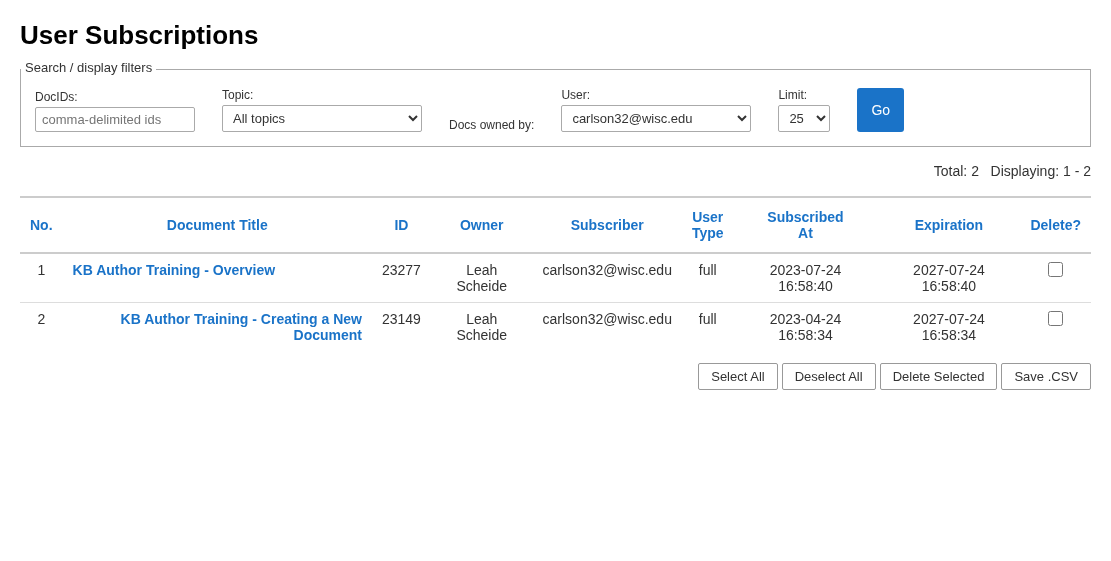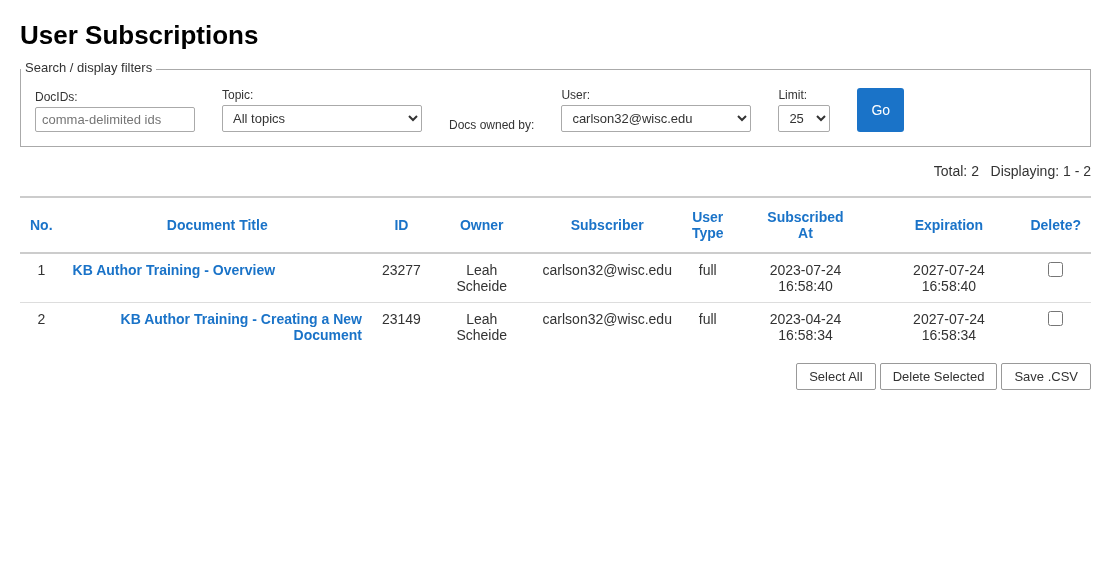--- a/index.html
+++ b/index.html
@@ -212,15 +212,16 @@
         <td>full</td>
         <td>2023-04-24 16:58:34</td>
         <td>2027-07-24 16:58:34</td>
         <td><input type="checkbox" style=""></td>
       </tr>
     </tbody>
 </table>
 
 <div class="action-row">
   <button class="action-btn">Select All</button>
+  <button class="action-btn">Deselect All</button>
   <button class="action-btn">Delete Selected</button>
   <button class="action-btn">Save .CSV</button>
 </div>
 
 </body></html>

